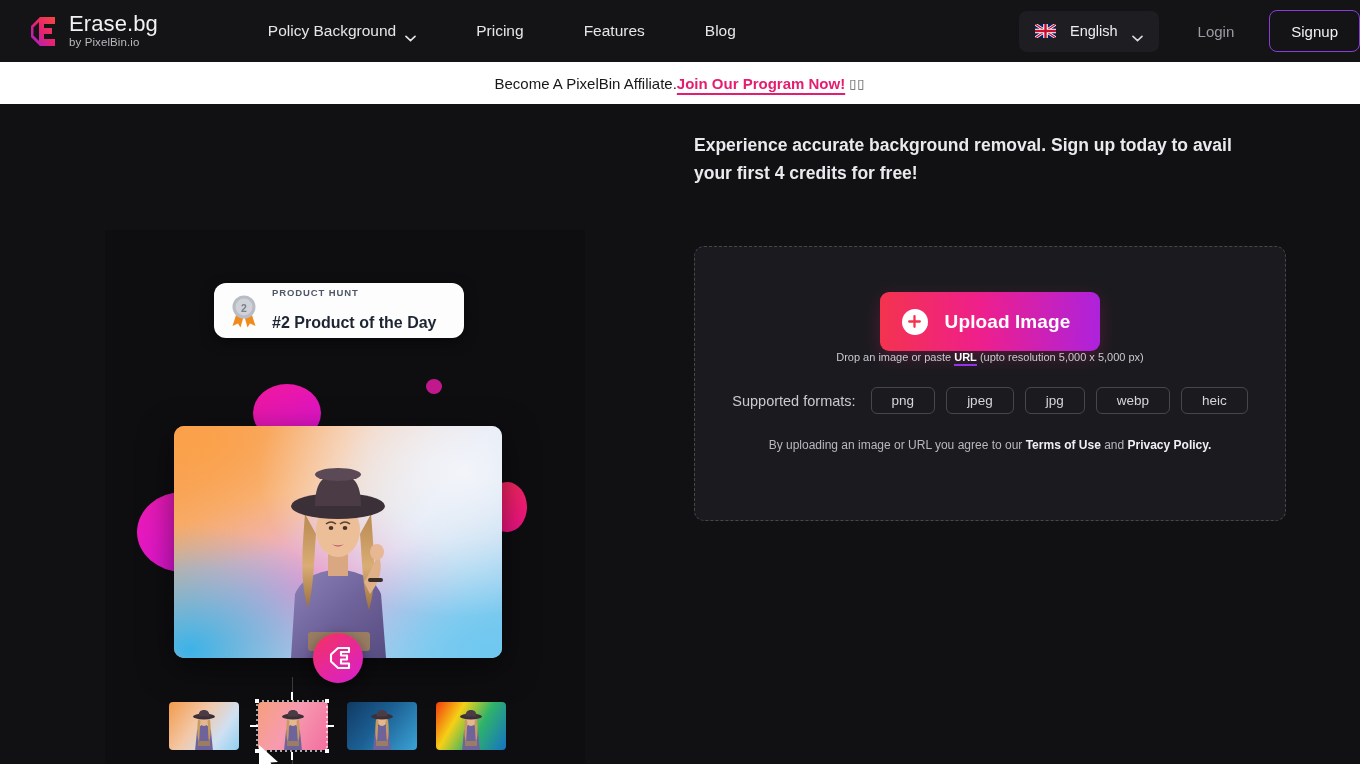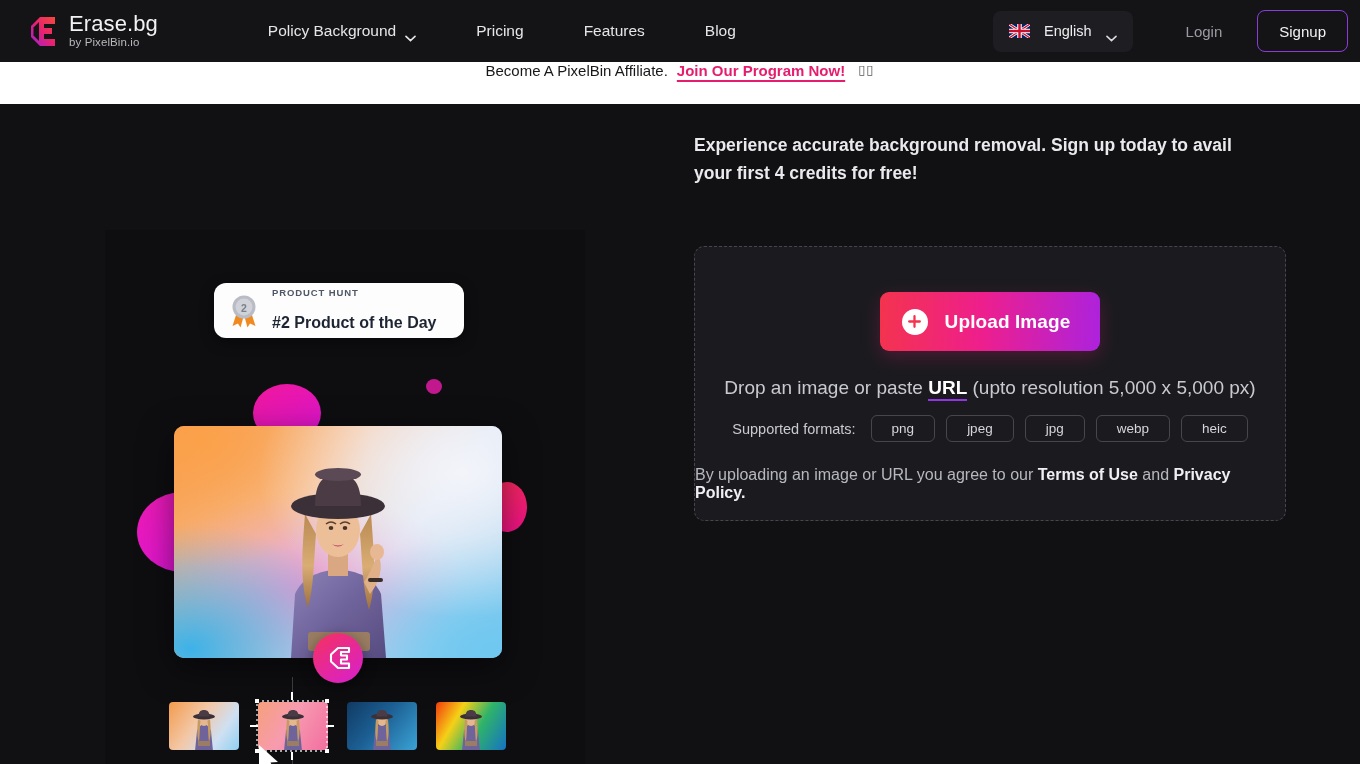--- a/index.html
+++ b/index.html
@@ -34,51 +34,50 @@
     color: #e6e6e9; font-size: 15.5px;
     padding: 0 0; margin-right: 60px;
     display: flex; align-items: center; gap: 9px;
     cursor: pointer; white-space: nowrap;
   }
   .nav-item:last-child { margin-right: 4px; }
   .chev { display: inline-block; width: 11px; height: 7px; }
 
   .header-right {
     margin-left: auto; display: flex; align-items: center;
-    gap: 0; padding-right: 12px;
+    gap: 0; padding-right: 0;
   }
   .lang {
     display: flex; align-items: center; gap: 14px;
     background: #1e1e22; border-radius: 8px;
     height: 41px; padding: 0 16px; cursor: pointer;
   }
   .flag {
     width: 21px; height: 14px; border-radius: 1px; flex: none;
     display:block;
   }
   .lang-label { color: #eeeef1; font-size: 14.5px; }
   .login {
-    color: #9b9ba2; font-size: 15px; margin-left: 53px; cursor: pointer;
+    color: #9b9ba2; font-size: 15px; margin-left: 39px; cursor: pointer;
   }
   .signup {
     margin-left: 35px; color: #f2f2f5; font-size: 15px;
     border: 1.5px solid #8b3ddb; border-radius: 8px;
     height: 42px; display: flex; align-items: center;
     padding: 0 21px; cursor: pointer;
     background: transparent;
     text-align: right;
   }
 
   
   .banner {
     position: absolute; top: 62px; left: 0;
     width: 1360px; height: 42px;
     background: #ffffff;
-    display: flex; justify-content: center;
-    gap: 9px;
+    display: flex; align-items: center; justify-content: center;
   }
   .banner-text { color: #18181b; font-size: 15px; }
   .banner-link {
     color: #e51d6f; font-size: 15px; font-weight: 700;
     text-decoration: underline; text-underline-offset: 4px;
     text-decoration-thickness: 2px; cursor: pointer;
   }
   .banner-emoji {
     font-size: 13px; color: #555; letter-spacing: 1px;
     display: inline-block; margin-left: 4px;
@@ -216,39 +215,39 @@
     box-shadow: 0 6px 18px rgba(200,30,110,.28);
   }
   .plus-circle {
     width: 26px; height: 26px; border-radius: 50%;
     background: #ffffff; display: flex; align-items: center; justify-content: center;
     flex: none;
   }
   .plus-glyph { width: 13px; height: 13px; display:block; }
   .upload-btn-label { color: #ffffff; font-size: 19px; font-weight: 700; letter-spacing: .1px; }
 
-  .drop-line { margin-top: 26px; font-size: 19px; color: #c9c9d0; }
+  .drop-line { font-size: 11px; color: #c9c9d0; }
   .url-word {
     color: #ffffff; font-weight: 700;
     border-bottom: 2px solid #9333ea; padding-bottom: 1px;
     cursor: pointer;
   }
   .formats-row {
-    margin-top: 16px; display: flex; align-items: center; gap: 11px;
+    margin-top: 24px; display: flex; align-items: center; gap: 11px;
   }
   .formats-label { font-size: 14.5px; color: #c9c9d0; margin-right: 4px; }
   .fmt {
     border: 1px solid #46464c; border-radius: 6px;
     height: 27px; padding: 0 20px;
     display: flex; align-items: center;
     font-size: 13.5px; color: #d5d5db;
     cursor: pointer;
   }
   .legal {
-    margin-top: 24px; font-size: 16px; color: #b7b7bf;
+    margin-top: 24px; font-size: 12px; color: #b7b7bf;
   }
   .legal b { color: #f0f0f4; font-weight: 700; cursor: pointer; }
 </style>
 </head>
 <body>
 
 <div class="header">
 
   <div class="brand">
     <span class="brand-mark">

